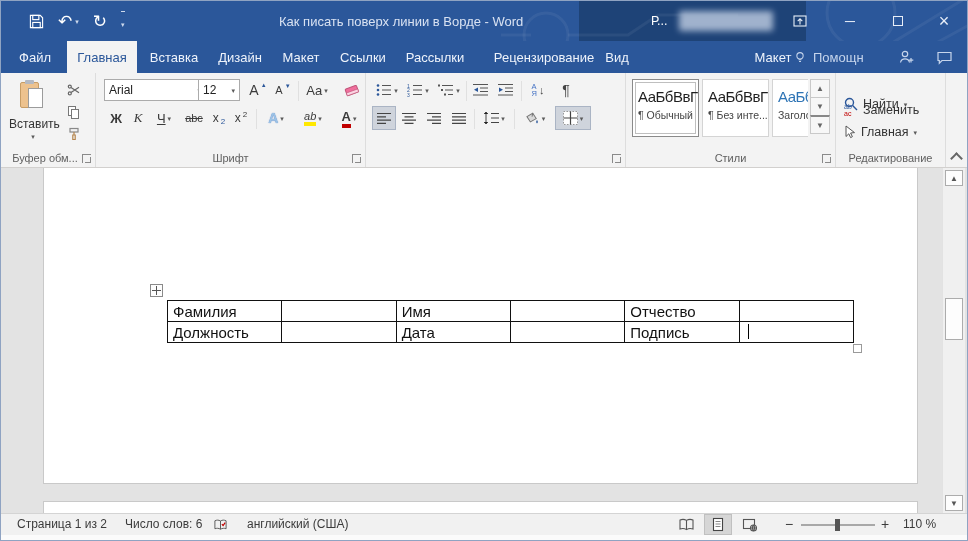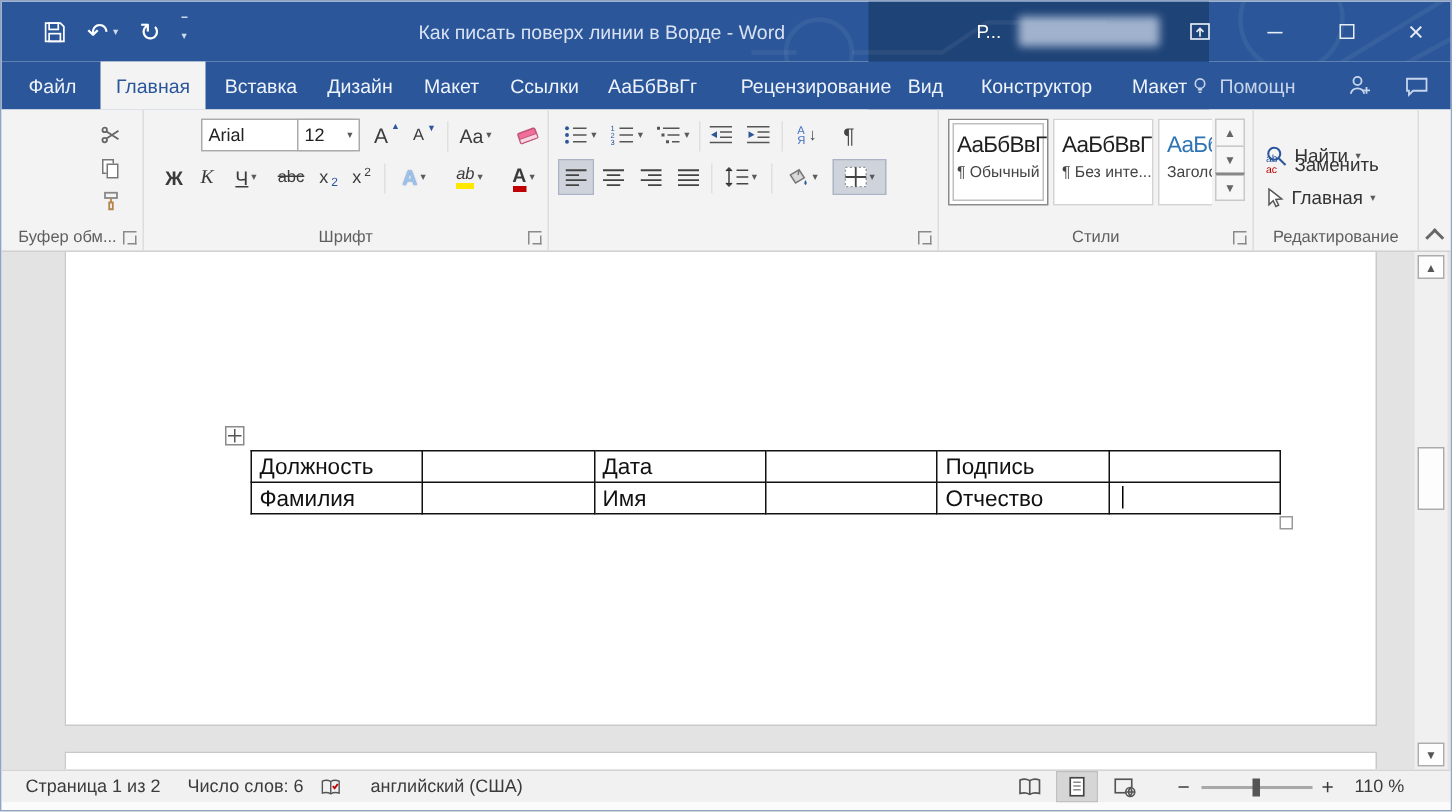--- a/index.html
+++ b/index.html
@@ -139,24 +139,23 @@
     </div>
   <div class="abs winbtn ic" style="left:930px;font-size:18px;">×</div>
 
   <div class="abs tabrow">
     <div class="tab" style="left:10px;width:48px;">Файл</div>
     <div class="tab active" style="left:66px;width:70px;">Главная</div>
     <div class="tab" style="left:144px;width:58px;">Вставка</div>
     <div class="tab" style="left:212px;width:54px;">Дизайн</div>
     <div class="tab" style="left:276px;width:48px;">Макет</div>
     <div class="tab" style="left:334px;width:56px;">Ссылки</div>
-    <div class="tab" style="left:402px;width:64px;">АаБбВвГг</div>
+    <div class="tab" style="left:402px;width:64px;">Рассылки</div>
     <div class="tab" style="left:490px;width:106px;">Рецензирование</div>
     <div class="tab" style="left:598px;width:36px;">Вид</div>
-    <div class="tab" style="left:645px;width:90px;">Конструктор</div>
     <div class="tab" style="left:746px;width:52px;">Макет</div>
 
     <div class="help-area" style="left:792px;">
       <svg width="14" height="15" viewBox="0 0 16 16" fill="none" stroke="#c6d5ec" stroke-width="1.2">
         <circle cx="8" cy="6" r="3.6"></circle>
           <path d="M6.4 10.6 h3.2 M6.9 12.6 h2.2"></path>
       </svg>
       <span>Помощн</span>
     </div>
     <div class="help-area ic" style="left:892px;width:26px;">
@@ -169,20 +168,27 @@
     <div class="help-area ic" style="left:930px;width:26px;">
       <svg width="17" height="15" viewBox="0 0 17 15" fill="none" stroke="#c6d5ec" stroke-width="1.2">
         <path d="M2 2.5 h13 v8 h-9 l-2.7 2.7 v-2.7 h-1.3 z"></path>
       </svg>
     </div>
   </div>
 
   <div class="abs ribbon">
 
     <div class="grp" style="left:0;width:95px;">
+      <div class="abs" style="left:8px;top:6px;width:48px;height:66px;text-align:center;">
+        <span class="paste-clip" style="display:inline-block;margin-top:2px;">
+          <span class="clip-base"></span><span class="clip-tab"></span><span class="clip-page"></span>
+        </span>
+        <div style="font-size:12px;color:#333;margin-top:2px;">Вставить</div>
+        <div class="caret" style="margin-top:2px;">▾</div>
+      </div>
       <div class="abs ic" style="left:62px;top:8px;width:22px;height:18px;">
         <svg width="14" height="14" viewBox="0 0 14 14" fill="none" stroke="#666" stroke-width="1.2">
           <circle cx="2.8" cy="3.6" r="1.5"></circle>
             <circle cx="2.8" cy="10.4" r="1.5"></circle>
           <path d="M4 4.6 L12 9.8 M4 9.4 L12 4.2"></path>
         </svg>
       </div>
       <div class="abs ic" style="left:62px;top:30px;width:22px;height:18px;">
         <span style="position:relative;width:12px;height:13px;display:inline-block;">
           <span style="position:absolute;left:0;top:0;width:8px;height:10px;border:1px solid #777;background:#fff;"></span>
@@ -193,21 +199,21 @@
         <svg width="14" height="14" viewBox="0 0 14 14" fill="none" stroke="#b5854e" stroke-width="1.2">
           <rect x="3" y="1.5" width="8" height="3.5" stroke="#888"></rect>
           <path d="M7 5 v3 M5.8 8 h2.4 v4.5 h-2.4 z"></path>
         </svg>
       </div>
       <div class="grp-label" style="left:-6px;">Буфер обм...</div>
       <span class="launcher"></span>
     </div>
 
     <div class="grp" style="left:95px;width:270px;">
-      <div class="combo" style="left:8px;top:6px;width:102px;margin-left:30px;">
+      <div class="combo" style="left:8px;top:6px;width:102px;">
         <span>Arial</span>
         <span class="caret">▾</span>
       </div>
       <div class="combo" style="left:102px;top:6px;width:42px;">
         <span>12</span>
         <span class="caret">▾</span>
       </div>
       <div class="abs rbtn row1" style="left:151px;width:22px;">
         <span style="font-size:14px;">А</span>
           <span style="font-size:6px;color:#2b579a;margin-top:-10px;">▲</span>
@@ -443,33 +449,33 @@
 
   <div class="abs docarea">
     <div class="page" style="top:-12px;height:328px;"></div>
     <div class="page" style="top:333px;height:30px;"></div>
 
     <div class="move-handle"></div>
 
     <table class="doc-table">
       <tbody>
         <tr>
+          <td>Фамилия</td>
+          <td></td>
+          <td>Имя</td>
+          <td></td>
+          <td>Отчество</td>
+          <td></td>
+        </tr>
+        <tr>
           <td>Должность</td>
           <td></td>
           <td>Дата</td>
           <td></td>
           <td>Подпись</td>
-          <td></td>
-        </tr>
-        <tr>
-          <td>Фамилия</td>
-          <td></td>
-          <td>Имя</td>
-          <td></td>
-          <td>Отчество</td>
           <td></td>
         </tr>
       </tbody>
     </table>
 
     <div class="text-cursor"></div>
     <div class="resize-handle"></div>
 
     <div class="vscroll">
       <div class="sbtn" style="top:2px;">▲</div>

